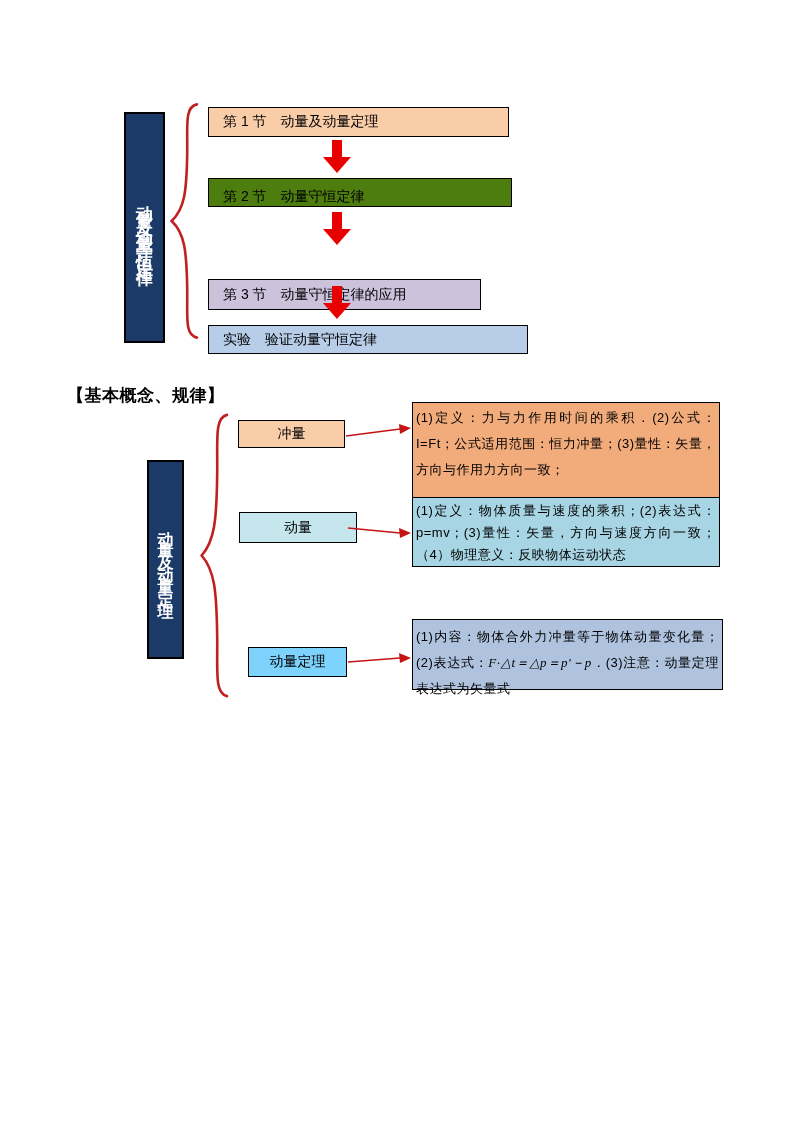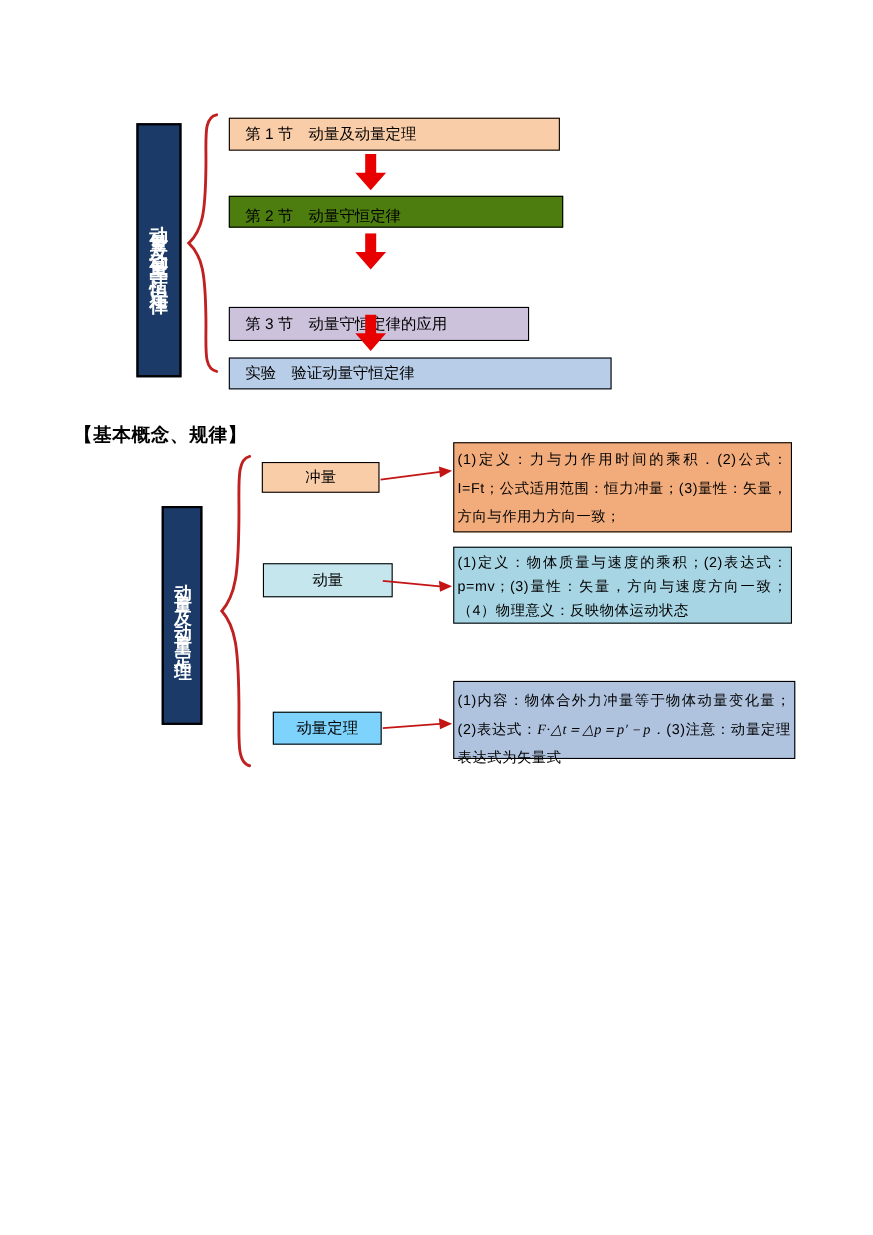--- a/index.html
+++ b/index.html
@@ -130,21 +130,21 @@
     <div class="node" style="left: 208px; top: 251px; width: 273px; height: 31px; background-color: rgb(205, 194, 220); margin-top: 28px;">
       <span>第 3 节　动量守恒定律的应用</span>
     </div>
 
     <div class="block-arrow" style="left: 322px; top: 286px; color: rgb(232, 0, 0);">
       <svg viewBox="0 0 30 34">
         <polygon points="10,0 20,0 20,17 29,17 15,33 1,17 10,17" fill="currentColor"></polygon>
       </svg>
     </div>
 
-    <div class="node" style="left: 208px; top: 325px; width: 348px; height: 29px; background-color: rgb(184, 205, 231);">
+    <div class="node" style="left: 208px; top: 325px; width: 320px; height: 29px; background-color: rgb(184, 205, 231);">
       <span>实验　验证动量守恒定律</span>
     </div>
 
   </section>
 
   <h2 class="heading">【基本概念、规律】</h2>
 
   <section>
 
     <div class="vbox" style="left: 147px; top: 460px; width: 37px; height: 199px; background-color: rgb(27, 58, 104);">
@@ -159,21 +159,21 @@
 
     <div class="label-box" style="left: 238px; top: 420px; width: 107px; height: 28px; background-color: rgb(250, 205, 169);">
       <span>冲量</span>
     </div>
     <div class="conn" style="left: 345px; top: 423px; width: 67px; height: 16px; color: rgb(196, 20, 20);">
       <svg viewBox="0 0 67 16">
         <line x1="1" y1="13" x2="55" y2="6" stroke="currentColor" stroke-width="1.6"></line>
         <polygon points="54,1 66,5 55,11" fill="currentColor"></polygon>
       </svg>
     </div>
-    <div class="desc-box desc-1" style="left: 412px; top: 402px; width: 308px; height: 82px; background-color: rgb(242, 172, 123);">
+    <div class="desc-box desc-1" style="left: 412px; top: 402px; width: 308px; height: 96px; background-color: rgb(242, 172, 123);">
       <span>(1)定义：力与力作用时间的乘积．(2)公式：I=Ft；公式适用范围：恒力冲量；(3)量性：矢量，方向与作用力方向一致；</span>
     </div>
 
     <div class="label-box" style="left: 239px; top: 512px; width: 118px; height: 31px; background-color: rgb(197, 230, 237);">
       <span>动量</span>
     </div>
     <div class="conn" style="left: 347px; top: 520px; width: 65px; height: 18px; color: rgb(196, 20, 20);">
       <svg viewBox="0 0 65 18">
         <line x1="1" y1="8" x2="53" y2="13" stroke="currentColor" stroke-width="1.6"></line>
         <polygon points="52,8 64,13 53,18" fill="currentColor"></polygon>

